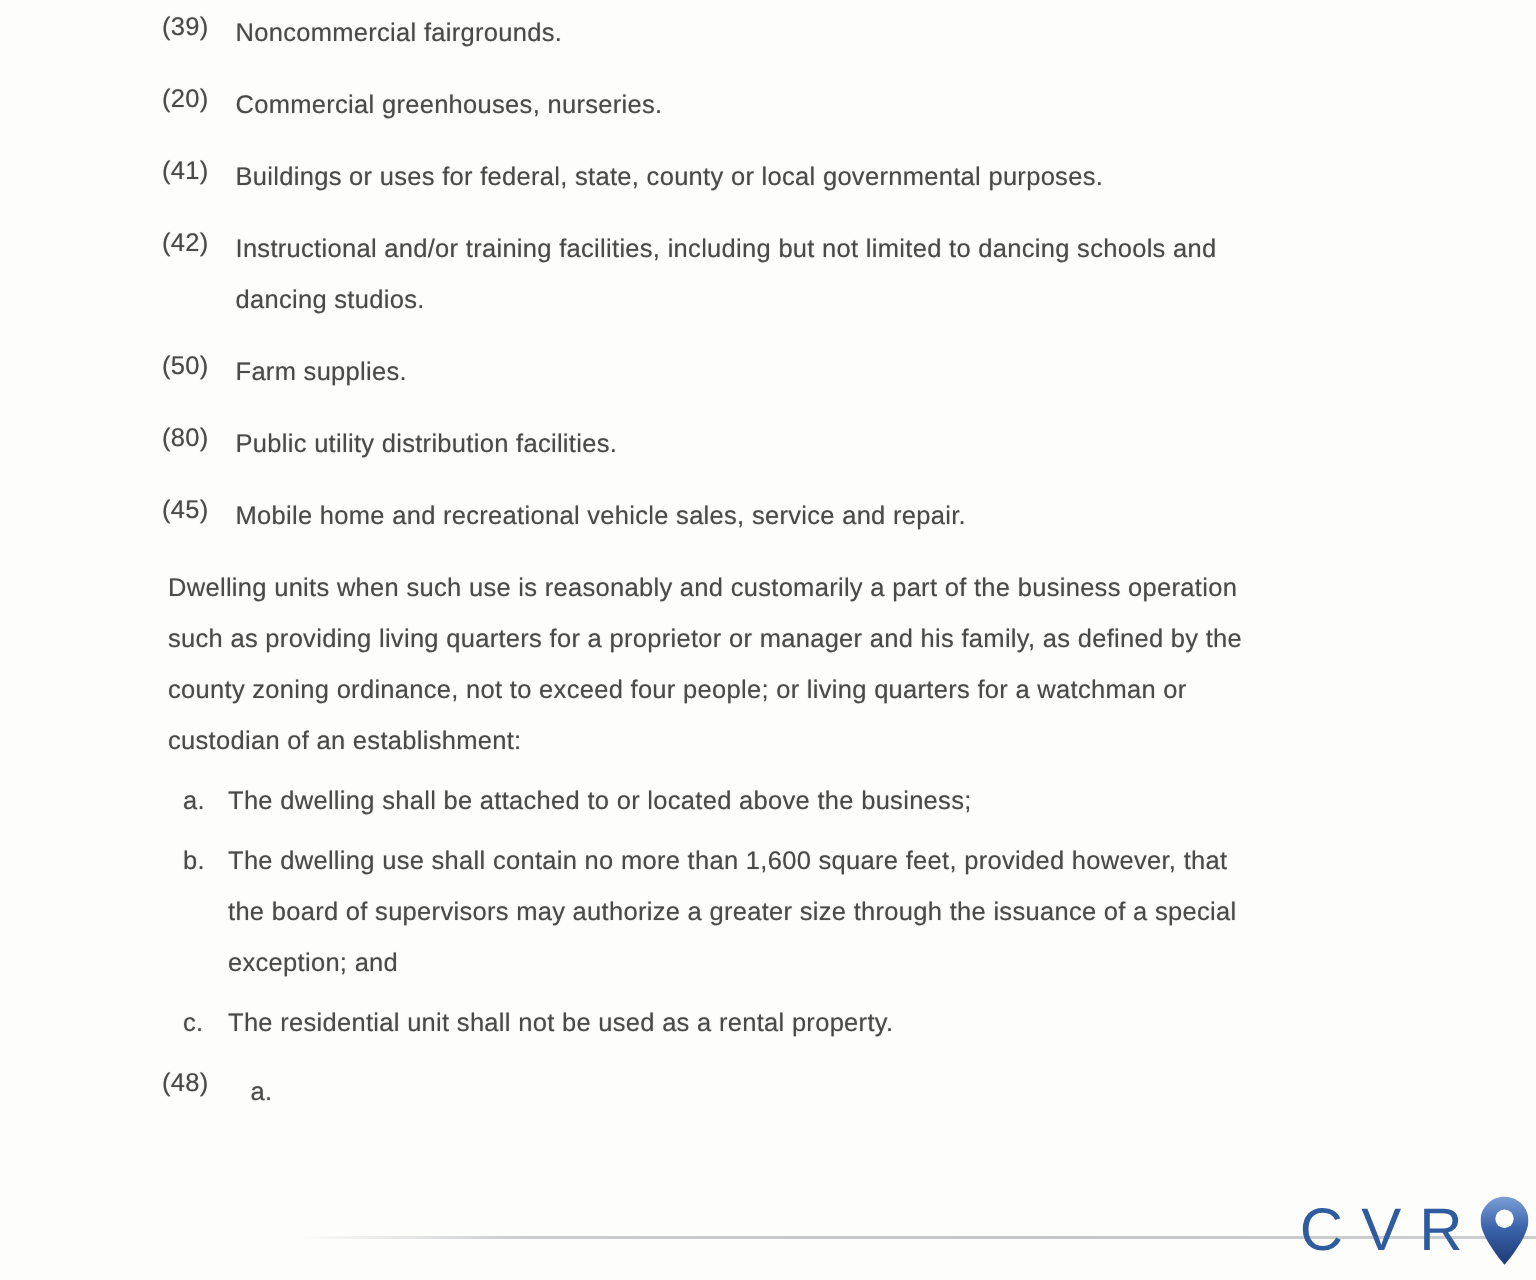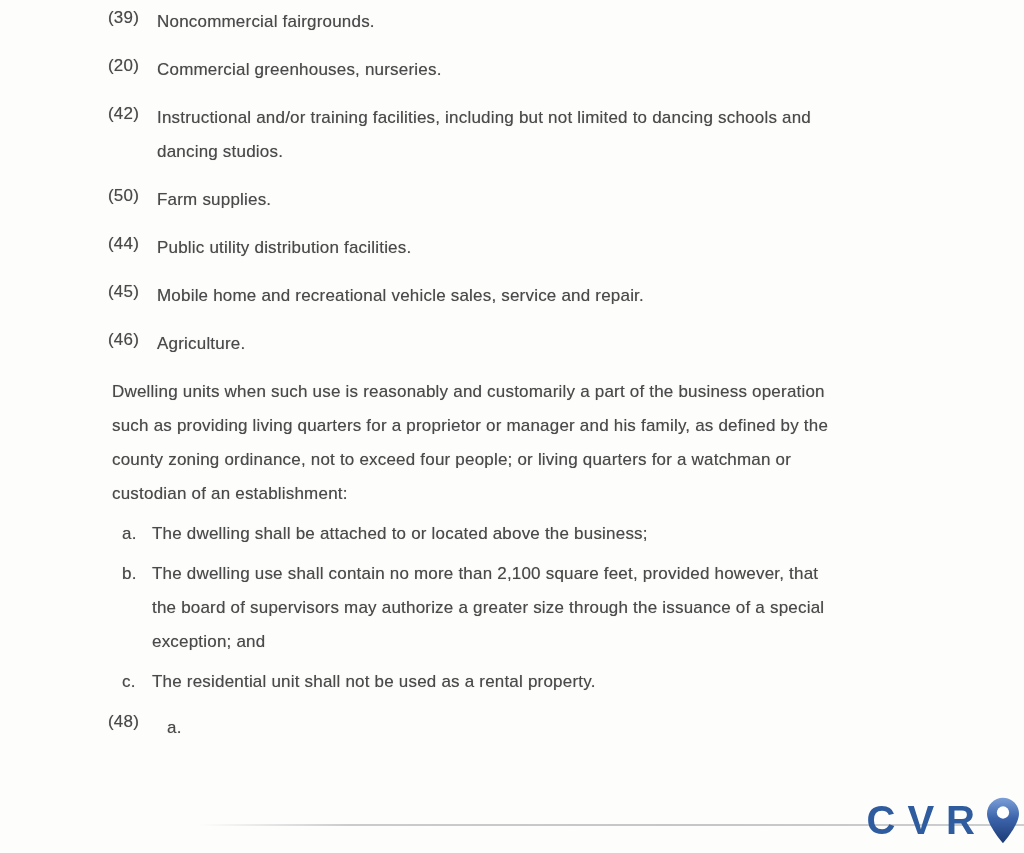--- a/index.html
+++ b/index.html
@@ -78,21 +78,21 @@
       #cdced0 100%);
     z-index:0;
   }
   .logo{
     position:absolute;
     right:4px;
     top:795px;
     display:flex;
     align-items:center;
     font-size:40px;
-    font-weight:700;
+    font-weight:400;
     letter-spacing:0.30em;
     color:var(--logo-color);
     z-index:1;
   }
   .logo .word{
     display:inline-block;
     line-height:1;
   }
   .pin{
     width:32px;
@@ -116,77 +116,77 @@
   </li>
 
   <li class="item">
     <span class="num">(20)</span>
     <div class="body">
       <p class="text">Commercial greenhouses, nurseries.</p>
 
     </div>
   </li>
 
+  <li class="item">
+    <span class="num">(41)</span>
+    <div class="body">
+      <p class="text">Buildings or uses for federal, state, county or local governmental purposes.</p>
+
+    </div>
+  </li>
 
   <li class="item">
     <span class="num">(42)</span>
     <div class="body">
       <p class="text">Instructional and/or training facilities, including but not limited to dancing schools and
 dancing studios.</p>
 
     </div>
   </li>
 
   <li class="item">
     <span class="num">(50)</span>
     <div class="body">
       <p class="text">Farm supplies.</p>
 
     </div>
   </li>
 
   <li class="item">
-    <span class="num">(44)</span>
+    <span class="num">(80)</span>
     <div class="body">
       <p class="text">Public utility distribution facilities.</p>
 
     </div>
   </li>
 
   <li class="item">
     <span class="num">(45)</span>
     <div class="body">
       <p class="text">Mobile home and recreational vehicle sales, service and repair.</p>
 
     </div>
   </li>
 
-  <li class="item">
-    <span class="num">(46)</span>
-    <div class="body">
-      <p class="text">Agriculture.</p>
-
-    </div>
-  </li>
 
   <li class="item">
     <div class="body">
       <p class="text">Dwelling units when such use is reasonably and customarily a part of the business operation
 such as providing living quarters for a proprietor or manager and his family, as defined by the
 county zoning ordinance, not to exceed four people; or living quarters for a watchman or
 custodian of an establishment:</p>
       <ol class="sublist">
   <li class="subitem">
     <span class="letter">a.</span>
     <p class="subtext">The dwelling shall be attached to or located above the business;</p>
   </li>
 
   <li class="subitem">
     <span class="letter">b.</span>
-    <p class="subtext">The dwelling use shall contain no more than 2,100 square feet, provided however, that
+    <p class="subtext">The dwelling use shall contain no more than 1,600 square feet, provided however, that
 the board of supervisors may authorize a greater size through the issuance of a special
 exception; and</p>
   </li>
 
   <li class="subitem">
     <span class="letter">c.</span>
     <p class="subtext">The residential unit shall not be used as a rental property.</p>
   </li>
 </ol>
     </div>

